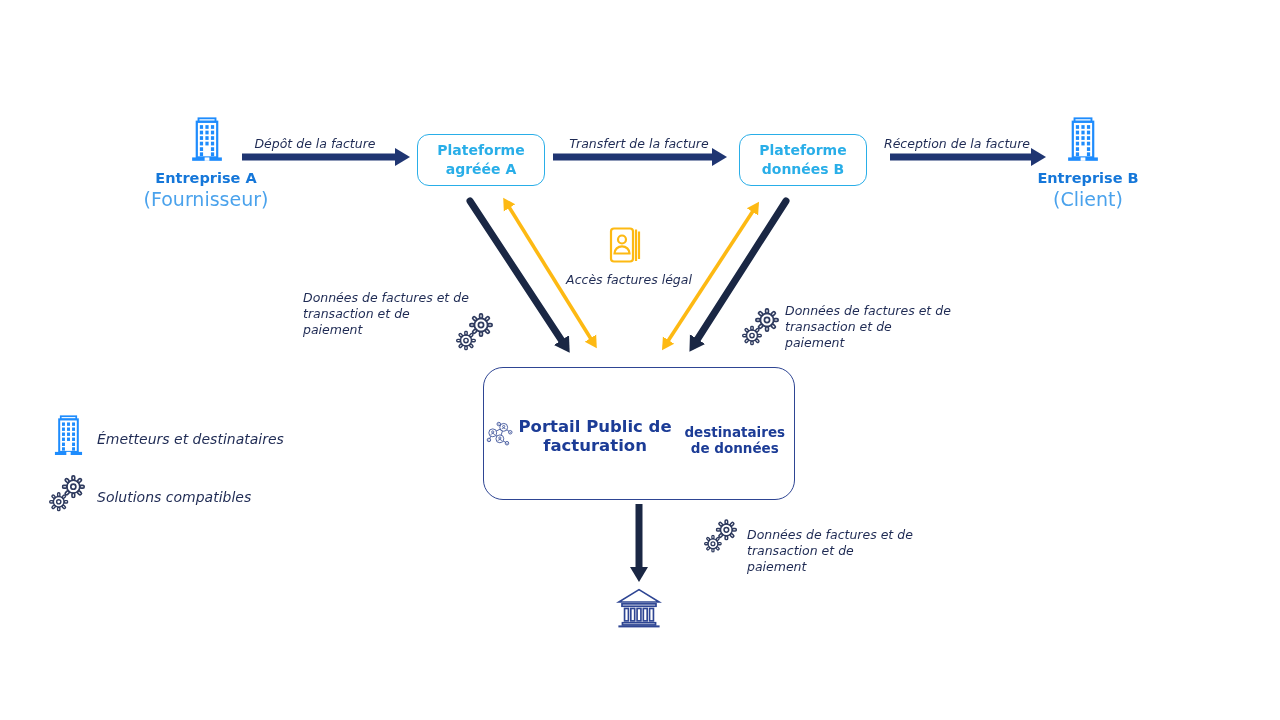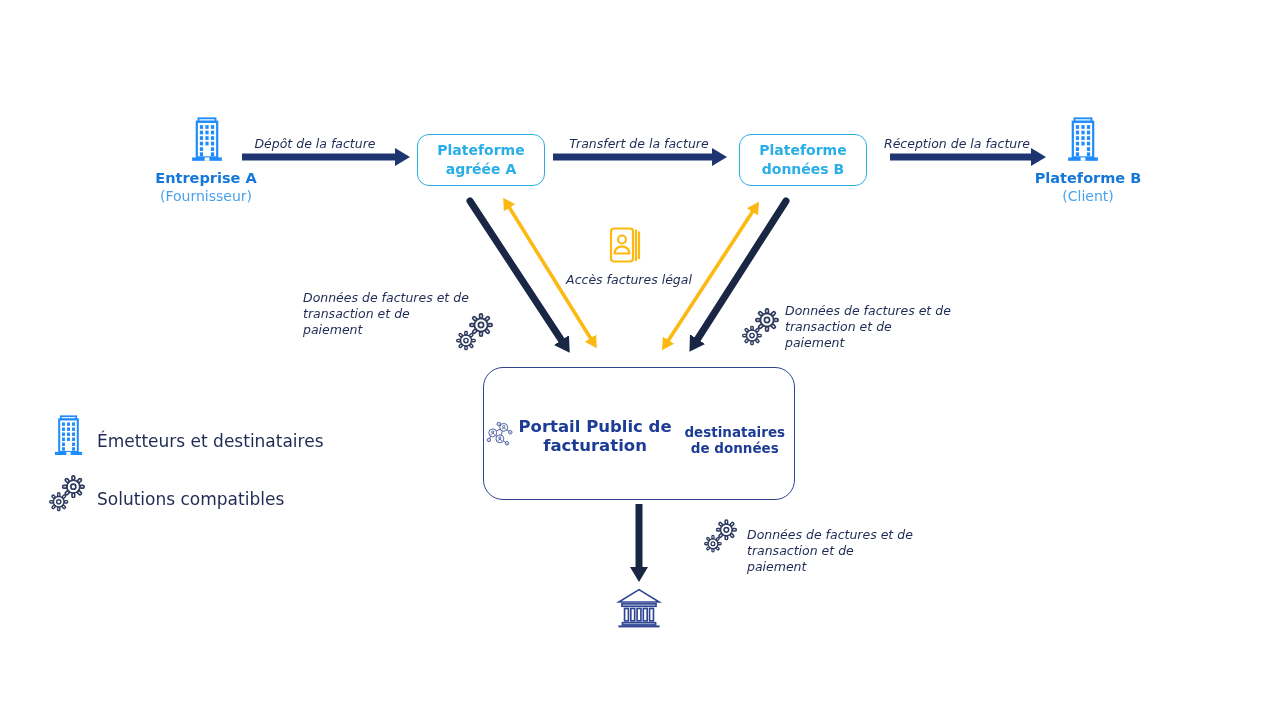--- a/index.html
+++ b/index.html
@@ -15,24 +15,24 @@
   .ln-navy{stroke:var(--navy,#1a2744);stroke-width:7;}
   .ln-navy-h{stroke:var(--navy_h,#1f3572);stroke-width:7;}
   .ln-yellow{stroke:var(--yellow,#FDB913);stroke-width:3.6;}
   .cap-round{stroke-linecap:round;}
   #head-navy path{fill:var(--navy,#1a2744);}
   #head-navy-h path{fill:var(--navy_h,#1f3572);}
   #head-yellow path{fill:var(--yellow,#FDB913);}
 
   
   .node-name{font-size:14.5px;font-weight:bold;color:var(--blue,#1577d9);text-align:center;}
-  .node-role{font-size:14px;color:var(--light_blue,#4aa2ec);text-align:center;}
+  .node-role{font-size:19px;color:var(--light_blue,#4aa2ec);text-align:center;}
   .flow-label{font-size:12.5px;font-style:italic;color:var(--navy_text,#1f2b54);text-align:center;white-space:nowrap;}
   .data-label{font-size:12.5px;font-style:italic;color:var(--navy_text,#1f2b54);line-height:1.28;white-space:pre-line;}
-  .legend-label{font-size:17px;color:var(--navy_text,#1f2b54);white-space:nowrap;}
+  .legend-label{font-size:14px;font-style:italic;color:var(--navy_text,#1f2b54);white-space:nowrap;}
 
   .plat-box{
     width:128px;height:52px;border:1.5px solid var(--cyan,#29aee8);border-radius:12px;
     display:flex;align-items:center;justify-content:center;text-align:center;
     font-size:14px;font-weight:bold;color:var(--cyan,#29aee8);line-height:1.35;background:#fff;
     padding:0 10px;box-sizing:border-box;
   }
   .ppf-box{
     width:312px;height:133px;border:1.5px solid var(--ppf_blue,#2e4593);border-radius:20px;
     background:#fff;display:flex;flex-direction:row;align-items:center;box-sizing:border-box;padding-top:3px;
@@ -198,21 +198,21 @@
 
   <div class="abs plat-box" style="left:739px;top:134px;">
     <span>Plateforme données B</span>
   </div>
 
   <div class="abs flow-label" style="left:877px;top:136px;width:160px;">Réception de la facture</div>
 
   <svg class="abs icon-blue" style="left:1066px;top:114px;" width="34" height="52">
       <use href="#sym-building"></use>
     </svg>
-  <div class="abs node-name" style="left:1018px;top:170px;width:140px;">Plateforme B</div>
+  <div class="abs node-name" style="left:1018px;top:170px;width:140px;">Entreprise B</div>
   <div class="abs node-role" style="left:1018px;top:188px;width:140px;">(Client)</div>
 
   <svg class="abs icon-yellow" style="left:609px;top:226px;" width="32" height="38">
       <use href="#sym-book"></use>
     </svg>
   <div class="abs flow-label" style="left:549px;top:272px;width:160px;">Accès factures légal</div>
 
   <div class="abs data-label" style="left:303px;top:290px;width:170px;">Données de factures et de
 transaction et de paiement</div>
   <svg class="abs icon-navy" style="left:456px;top:313px;" width="38" height="40">

